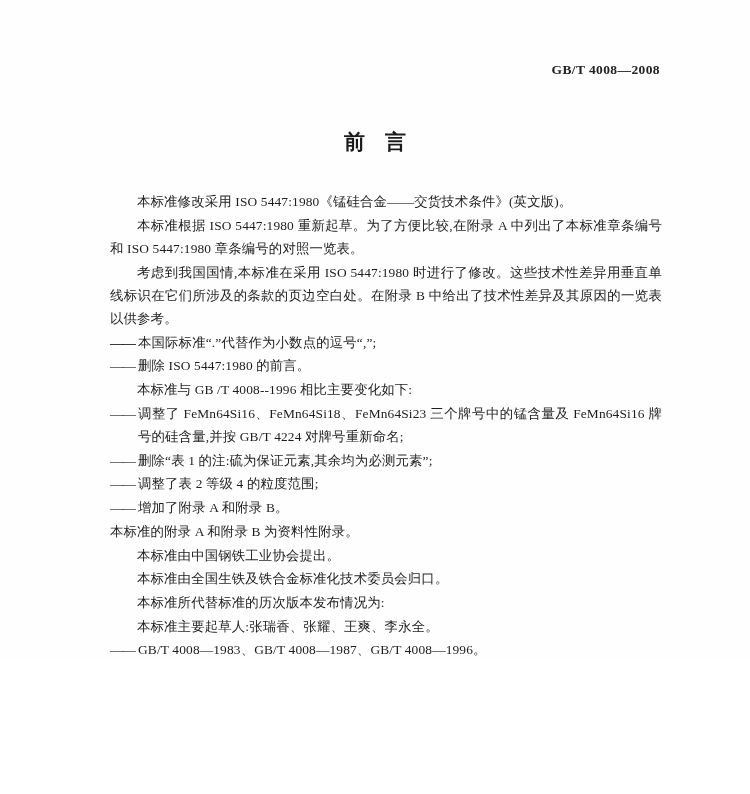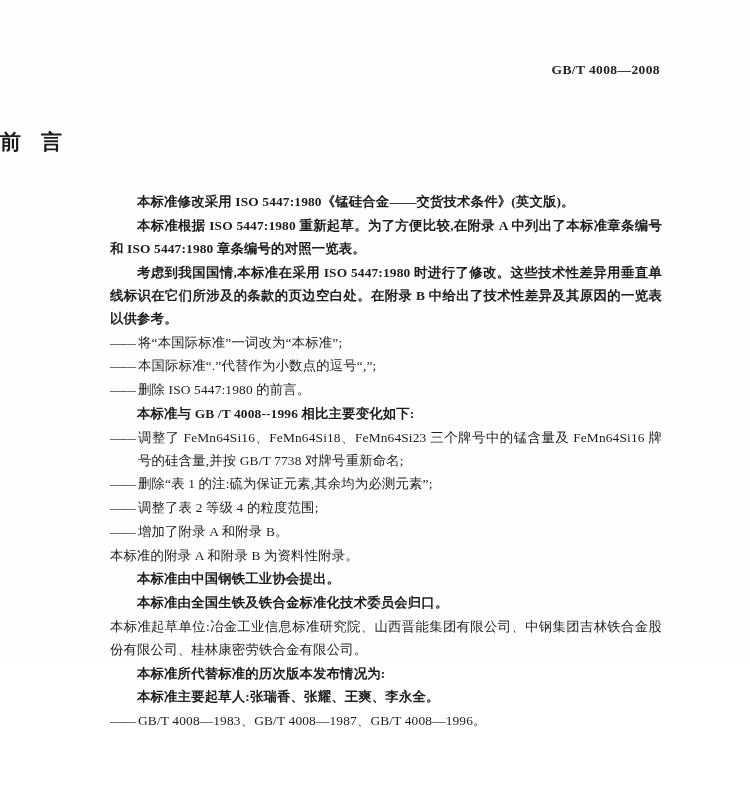--- a/index.html
+++ b/index.html
@@ -36,21 +36,21 @@
     color: #232323;
     font-family: "Liberation Serif", "DejaVu Serif", serif;
   }
 
   
   .doc-title {
     position: absolute;
     top: 128px;
     left: 0;
     width: 750px;
-    text-align: left;
+    text-align: center;
     font-size: 21px;
     font-weight: bold;
     color: #1b1b1b;
     font-family: "DejaVu Sans", "Liberation Sans", sans-serif;
   }
   .doc-title .gap {
     display: inline-block;
     width: 20px;
   }
 
@@ -67,21 +67,20 @@
     line-height: 23.2px;
     text-align: justify;
     text-justify: inter-character;
     margin: 0 0 0.5px 0;
     color: #1d1d1d;
     letter-spacing: 0.15px;
   }
 
   .para.indent {
     text-indent: 27px;
-    font-weight: bold;
   }
 
   
   .para.dash {
     text-indent: 0;
     padding-left: 28px;
     position: relative;
   }
   .para.dash .dash-mark {
     position: absolute;
@@ -98,30 +97,29 @@
   <div class="header">GB/T 4008—2008</div>
 
   <div class="doc-title">
     <span>前</span><span class="gap"></span><span>言</span>
   </div>
 
   <div class="body-block" id="body-block">
       <div class="para indent">本标准修改采用 ISO 5447:1980《锰硅合金——交货技术条件》(英文版)。</div>
       <div class="para indent">本标准根据 ISO 5447:1980 重新起草。为了方便比较,在附录 A 中列出了本标准章条编号和 ISO 5447:1980 章条编号的对照一览表。</div>
       <div class="para indent">考虑到我国国情,本标准在采用 ISO 5447:1980 时进行了修改。这些技术性差异用垂直单线标识在它们所涉及的条款的页边空白处。在附录 B 中给出了技术性差异及其原因的一览表以供参考。</div>
-      <div class="para dash"><span class="dash-mark">——</span><span>将“本国际标准”一词改为“本标准”;</span></div>
+      <div class="para dash"><span class="dash-mark">——</span></div>
       <div class="para dash"><span class="dash-mark">——</span><span>本国际标准“.”代替作为小数点的逗号“,”;</span></div>
       <div class="para dash"><span class="dash-mark">——</span><span>删除 ISO 5447:1980 的前言。</span></div>
       <div class="para indent">本标准与 GB /T 4008--1996 相比主要变化如下:</div>
-      <div class="para dash"><span class="dash-mark">——</span><span>调整了 FeMn64Si16、FeMn64Si18、FeMn64Si23 三个牌号中的锰含量及 FeMn64Si16 牌号的硅含量,并按 GB/T 7738 对牌号重新命名;</span></div>
+      <div class="para dash"><span class="dash-mark">——</span><span>调整了 FeMn64Si16、FeMn64Si18、FeMn64Si23 三个牌号中的锰含量及 FeMn64Si16 牌号的硅含量,并按 GB/T 4224 对牌号重新命名;</span></div>
       <div class="para dash"><span class="dash-mark">——</span><span>删除“表 1 的注:硫为保证元素,其余均为必测元素”;</span></div>
       <div class="para dash"><span class="dash-mark">——</span><span>调整了表 2 等级 4 的粒度范围;</span></div>
       <div class="para dash"><span class="dash-mark">——</span><span>增加了附录 A 和附录 B。</span></div>
       <div class="para">本标准的附录 A 和附录 B 为资料性附录。</div>
       <div class="para indent">本标准由中国钢铁工业协会提出。</div>
       <div class="para indent">本标准由全国生铁及铁合金标准化技术委员会归口。</div>
-      <div class="para">本标准起草单位:冶金工业信息标准研究院、山西晋能集团有限公司、中钢集团吉林铁合金股份有限公司、桂林康密劳铁合金有限公司。</div>
       <div class="para indent">本标准所代替标准的历次版本发布情况为:</div>
       <div class="para indent">本标准主要起草人:张瑞香、张耀、王爽、李永全。</div>
       <div class="para dash"><span class="dash-mark">——</span><span>GB/T 4008—1983、GB/T 4008—1987、GB/T 4008—1996。</span></div>
     </div>
 
 </div>
 
 </body></html>

